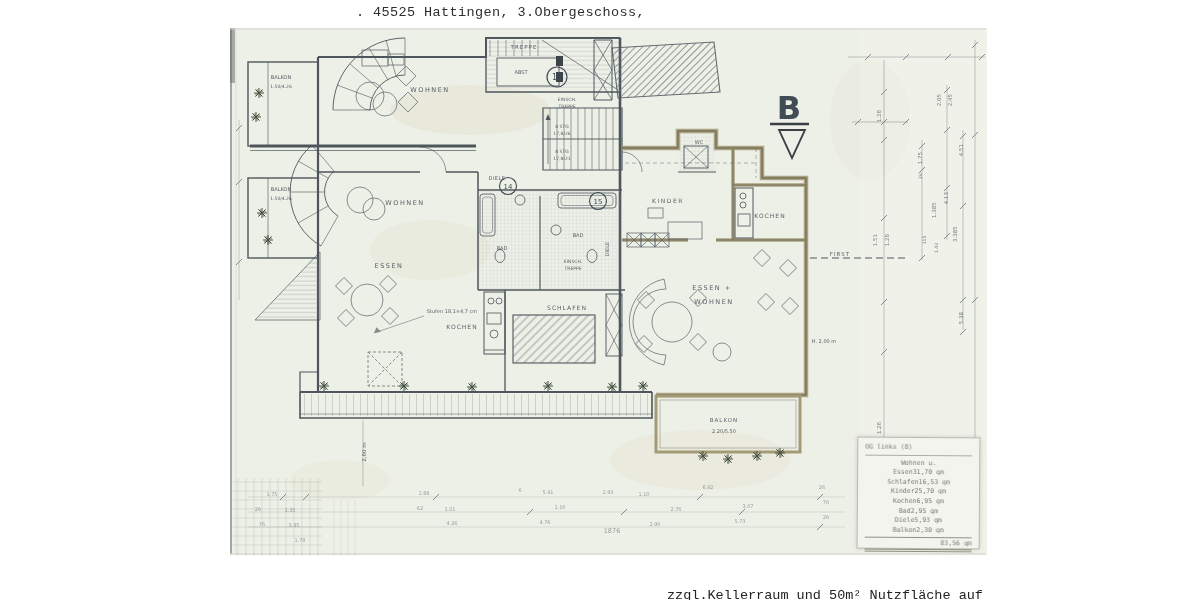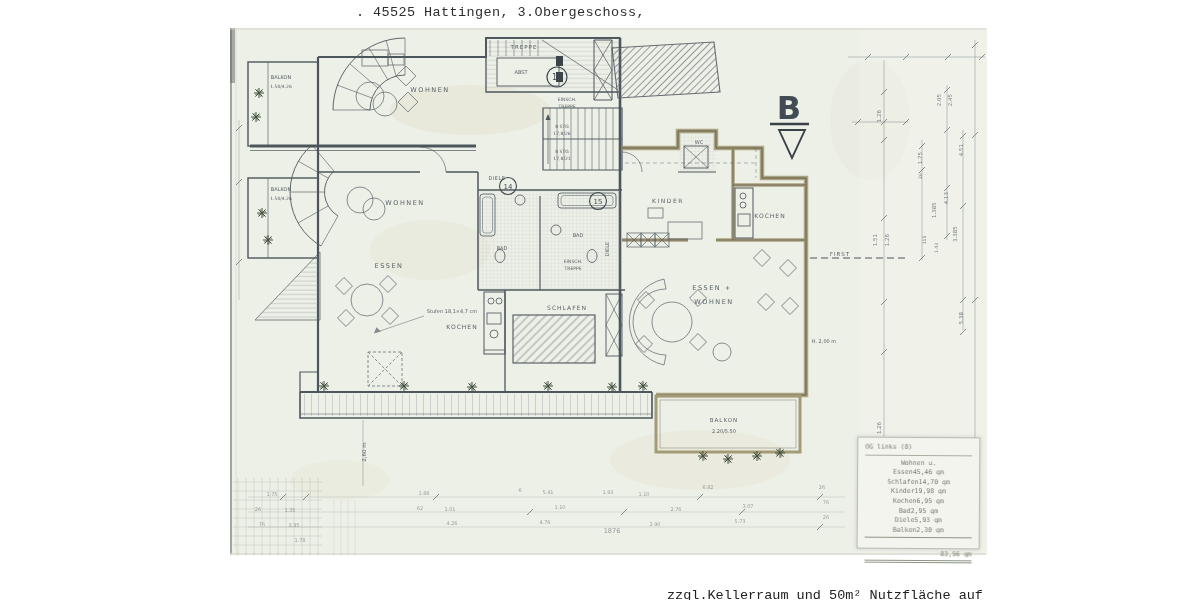--- a/index.html
+++ b/index.html
@@ -8,21 +8,21 @@
   .scan-title{position:absolute;left:356px;top:5px;font-family:"Liberation Mono",monospace;
               font-size:13.5px;color:#2e2e2e;letter-spacing:.4px;white-space:pre;}
   .scan-footer{position:absolute;left:667px;top:553px;font-family:"Liberation Mono",monospace;
                font-size:13.5px;color:#222;line-height:17px;white-space:pre;}
   .area-card{position:absolute;left:857px;top:437px;width:123px;height:112px;background:#f3f4ee;
              border:1px solid #b9bab0;box-shadow:0 0 4px rgba(90,95,80,.25);transform:rotate(.4deg);
              padding:5px 7px 3px 7px;box-sizing:border-box;font-family:"DejaVu Sans Mono",monospace;
              color:#767c6f;font-size:6.5px;line-height:9.6px;}
   .area-card .hdr{border-bottom:1px solid #a9af9f;padding-bottom:2px;margin-bottom:3px;}
   .area-card .row{display:flex;justify-content:center;}
-  .area-card .total{border-top:1px solid #8d9384;margin-top:2px;padding-top:12px;text-align:right;
+  .area-card .total{border-top:1px solid #8d9384;margin-top:2px;padding-top:1px;text-align:right;
                     border-bottom:3px double #8d9384;}
   svg text{font-family:"DejaVu Sans",sans-serif;fill:#424c54;}
 </style>
 </head>
 <body>
 
 <div id="stage">
 
   <div class="scan-title">. 45525 Hattingen, 3.Obergeschoss,</div>
 
@@ -381,29 +381,29 @@
 
   
   <div class="area-card">
     <div class="hdr">OG links (8)</div>
     <div class="row">
         <span>Wohnen u.</span>
         <span class="v"></span>
       </div>
     <div class="row">
         <span>Essen</span>
-        <span class="v">45,46 qm</span>
+        <span class="v">31,70 qm</span>
       </div>
     <div class="row">
         <span>Schlafen</span>
-        <span class="v">14,70 qm</span>
+        <span class="v">16,53 qm</span>
       </div>
     <div class="row">
         <span>Kinder</span>
-        <span class="v">19,98 qm</span>
+        <span class="v">25,70 qm</span>
       </div>
     <div class="row">
         <span>Kochen</span>
         <span class="v">6,95 qm</span>
       </div>
     <div class="row">
         <span>Bad</span>
         <span class="v">2,95 qm</span>
       </div>
     <div class="row">

